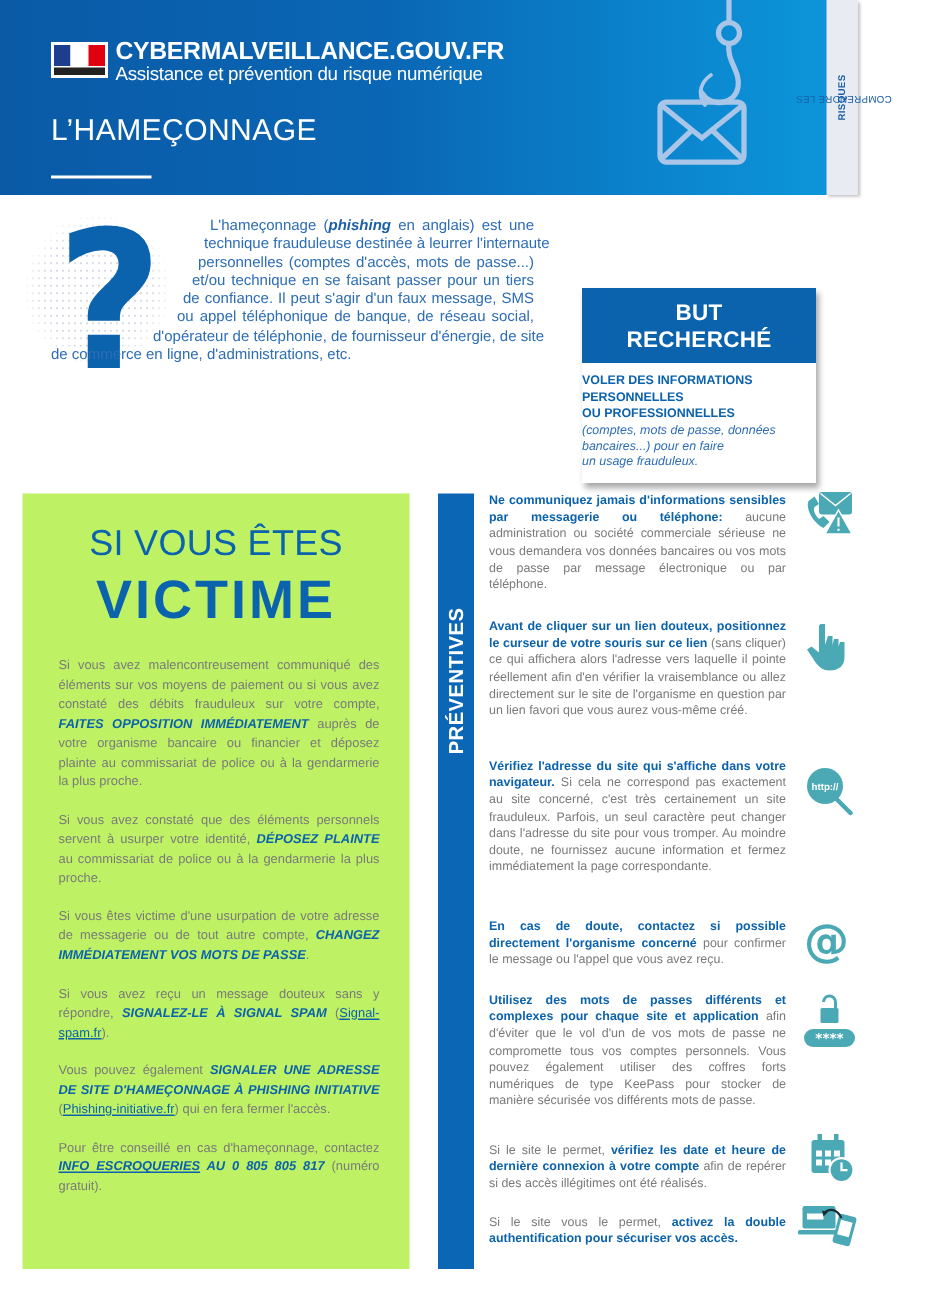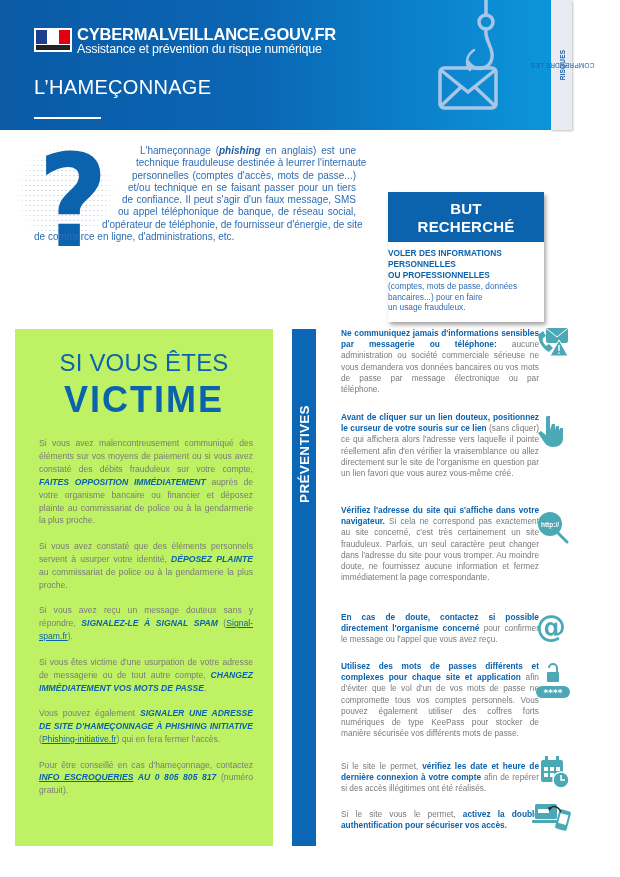--- a/index.html
+++ b/index.html
@@ -53,21 +53,21 @@
 
   
   .but-box {
     position: absolute; left: 388px; top: 153px; width: 156px; height: 130px; background: #fff;
     box-shadow: 2px 3px 4px rgba(0,0,0,0.35);
     margin-top: 39px;
   }
   .but-head { height: 50px; background: #0b62ad; color: #fff; text-align: center; font-weight: bold; font-size: 15px; line-height: 17.5px; padding-top: 8px; letter-spacing: 0.2px; }
   .but-body { text-align: left; padding-top: 6px; }
   .but-strong { color: #0b62ad; font-weight: bold; font-size: 8.3px; line-height: 11px; }
-  .but-small { color: #2d6db5; font-size: 8.3px; line-height: 10.5px; }
+  .but-small { color: #2d6db5; font-size: 8.3px; line-height: 10.5px; font-style: italic; }
 
   
   .victim {
     position: absolute; left: 15px; top: 329px; width: 258px; height: 517px; background: #bef264;
   }
   .victim-line1 { position: absolute; left: 0; width: 100%; top: 20px; text-align: center; color: #0b62ad; font-size: 24px; letter-spacing: 0.2px; }
   .victim-line2 { position: absolute; left: 0; width: 100%; top: 50px; text-align: center; color: #0b62ad; font-size: 36px; font-weight: bold; letter-spacing: 2px; }
   .victim-body { position: absolute; left: 24px; top: 108px; width: 214px; font-size: 8.6px; line-height: 12.9px; color: #7a7a7a; text-align: justify; }
   .victim-body p { margin-bottom: 12.7px; }
   .victim-body strong { color: #0b62ad; font-weight: bold; font-style: italic; }
@@ -77,21 +77,21 @@
   .mes-bar {
     position: absolute; left: 292px; top: 329px; width: 24px; height: 517px; background: #0b66b5;
   }
   .mes-bar span {
     position: absolute; left: 50%; top: 125px; transform: translate(-50%, -50%) rotate(-90deg);
     white-space: nowrap; color: #fff; font-size: 13.5px; letter-spacing: 0.3px;
   }
   .mes-bar b { font-weight: bold; }
 
   .mes-list { position: absolute; left: 326px; top: 328px; width: 198px; font-size: 8.3px; line-height: 11.2px; color: #7a7a7a; text-align: justify; }
-  .mes-item { position: absolute; left: 15px; width: 198px; }
+  .mes-item { position: absolute; left: 0; width: 198px; }
   .mes-item strong { color: #0b62ad; font-weight: bold; }
 
   .mes-icon { position: absolute; left: 535px; width: 36px; height: 34px; color: #4ba9b5; }
   .mes-icon svg { width: 100%; height: 100%; }
 </style>
 </head>
 <body>
 
 <div class="header">
   <div class="logo">
@@ -150,22 +150,22 @@
     <div class="but-small">un usage frauduleux.</div>
   </div>
 </div>
 
 <div class="victim">
   <div class="victim-line1">SI VOUS ÊTES</div>
   <div class="victim-line2">VICTIME</div>
   <div class="victim-body">
     <p><span>Si vous avez malencontreusement communiqué des éléments sur vos moyens de paiement ou si vous avez constaté des débits frauduleux sur votre compte, </span><strong>FAITES OPPOSITION IMMÉDIATEMENT</strong><span> auprès de votre organisme bancaire ou financier et déposez plainte au commissariat de police ou à la gendarmerie la plus proche.</span></p>
     <p><span>Si vous avez constaté que des éléments personnels servent à usurper votre identité, </span><strong>DÉPOSEZ PLAINTE</strong><span> au commissariat de police ou à la gendarmerie la plus proche.</span></p>
+    <p><span>Si vous êtes victime d'une usurpation de votre adresse de messagerie ou de tout autre compte, </span><strong>CHANGEZ IMMÉDIATEMENT VOS MOTS DE PASSE</strong><span>.</span></p>
     <p><span>Si vous avez reçu un message douteux sans y répondre, </span><strong>SIGNALEZ-LE À SIGNAL SPAM</strong><span> (</span><span class="lnk">Signal-spam.fr</span><span>).</span></p>
-    <p><span>Si vous êtes victime d'une usurpation de votre adresse de messagerie ou de tout autre compte, </span><strong>CHANGEZ IMMÉDIATEMENT VOS MOTS DE PASSE</strong><span>.</span></p>
     <p><span>Vous pouvez également </span><strong>SIGNALER UNE ADRESSE DE SITE D'HAMEÇONNAGE À PHISHING INITIATIVE</strong><span> (</span><span class="lnk">Phishing-initiative.fr</span><span>) qui en fera fermer l'accès.</span></p>
     <p><span>Pour être conseillé en cas d'hameçonnage, contactez </span><strong class="lnk">INFO ESCROQUERIES</strong><strong> AU 0 805 805 817</strong><span> (numéro gratuit).</span></p>
   </div>
 </div>
 
 <div class="mes-bar">
   <span><span>MESURES </span><b>PRÉVENTIVES</b></span>
 </div>
 
 <div class="mes-list">

